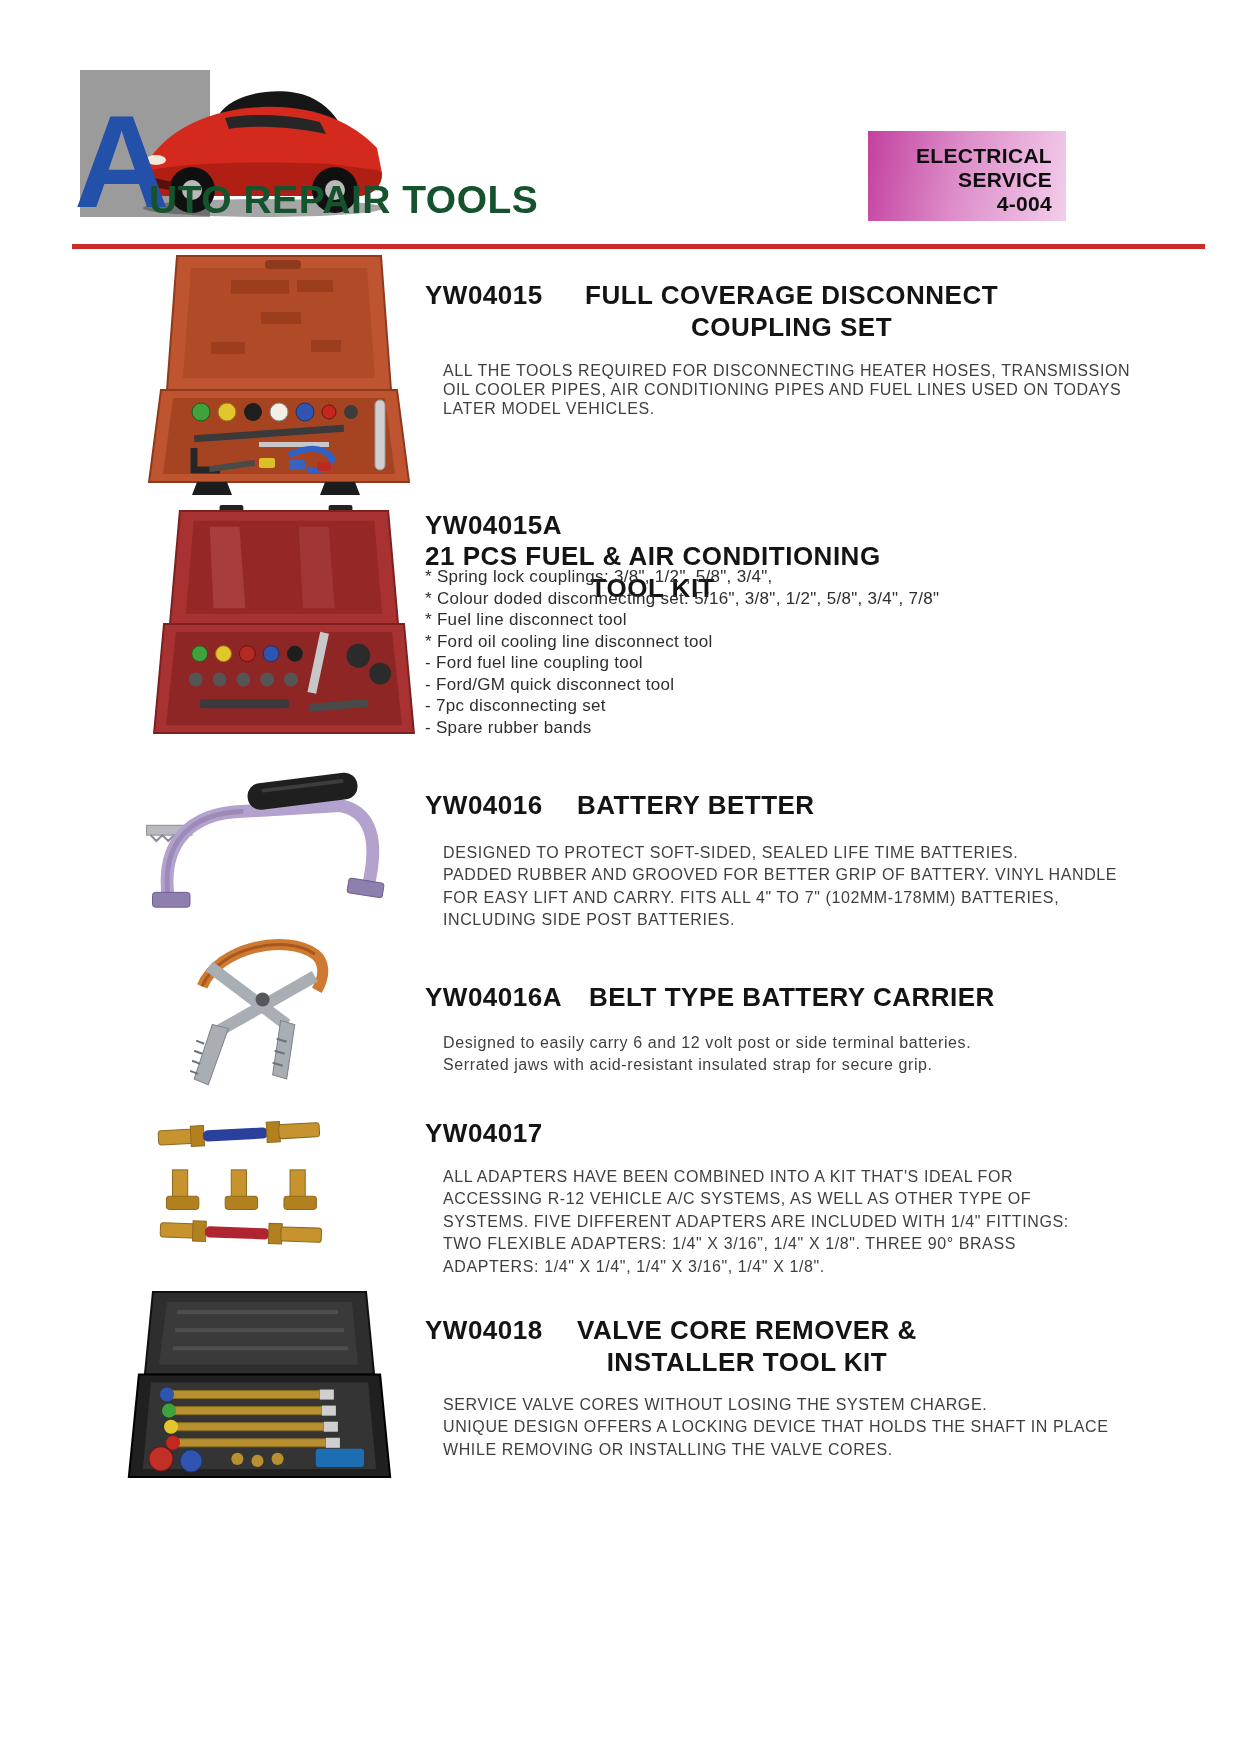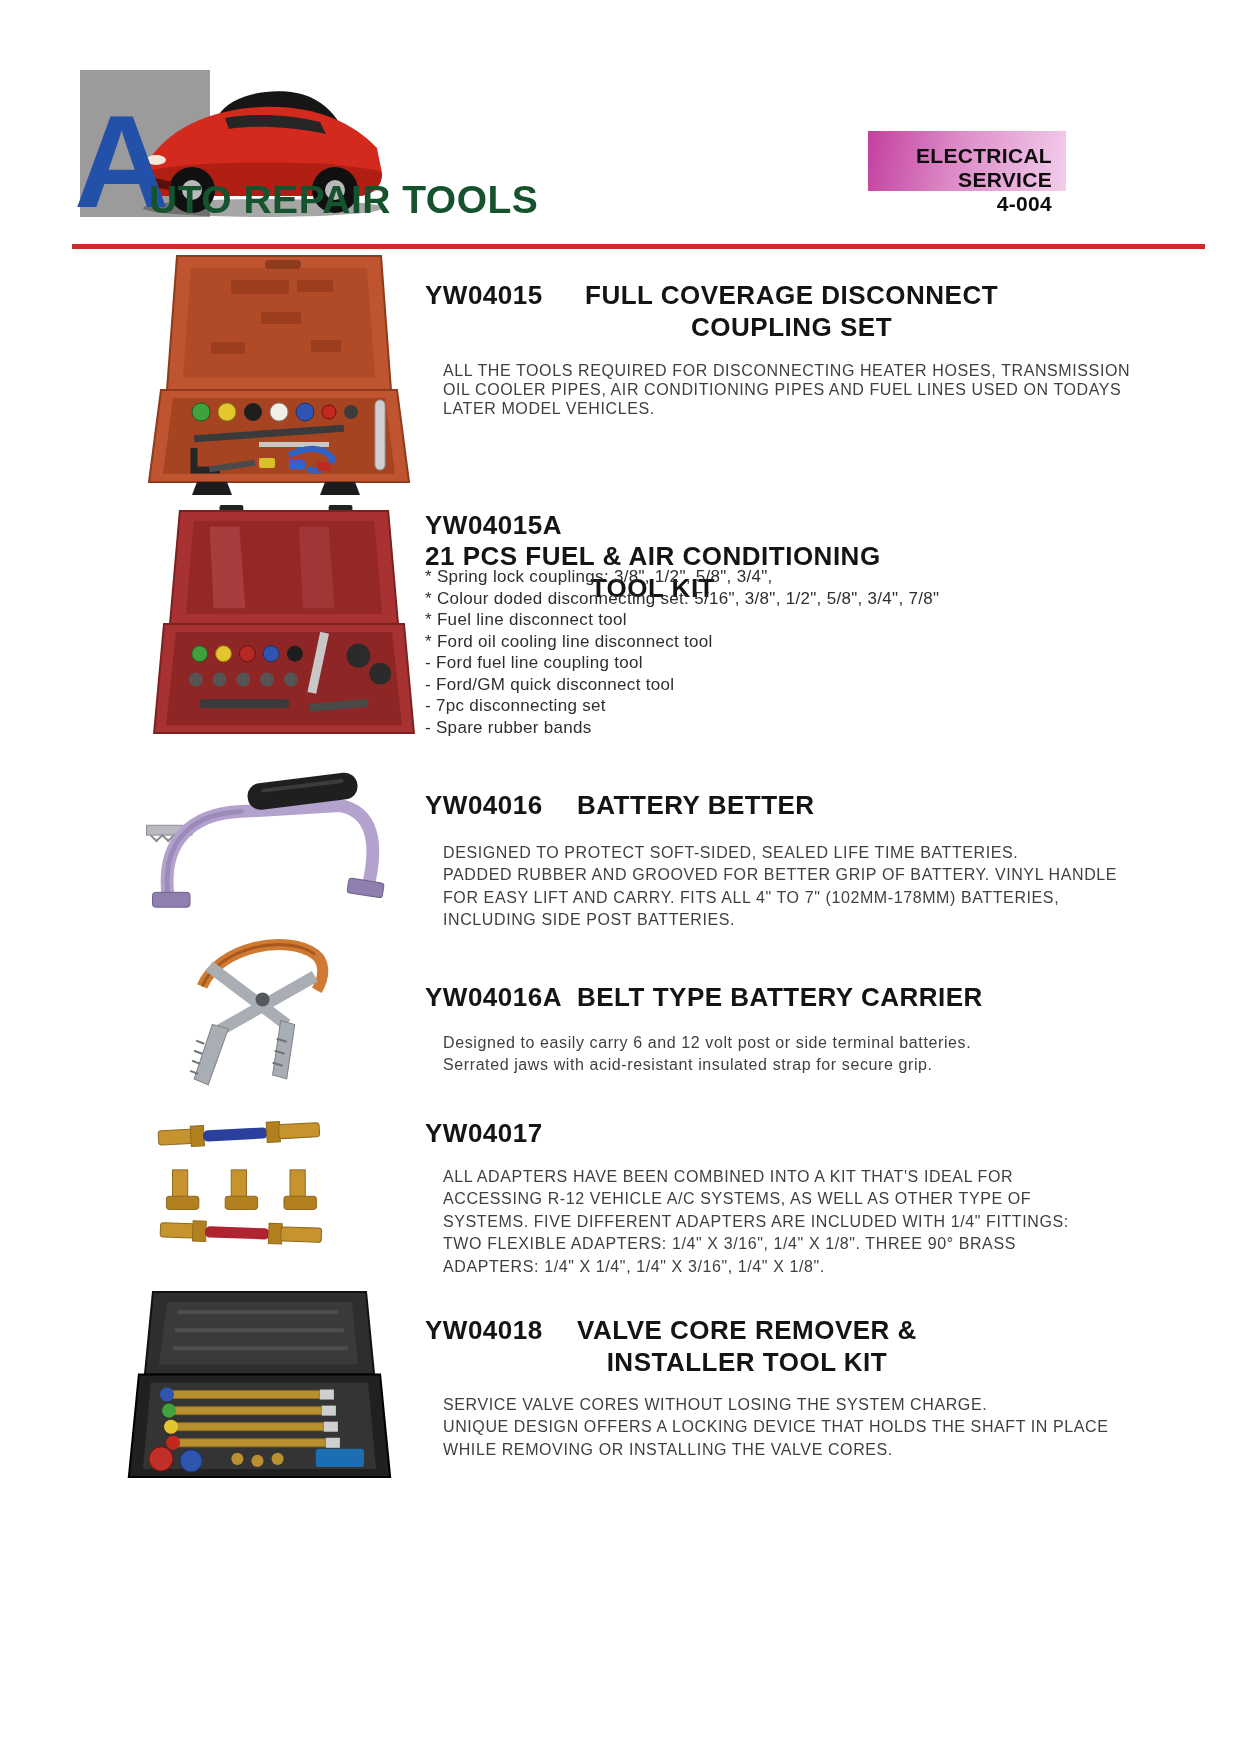--- a/index.html
+++ b/index.html
@@ -6,21 +6,21 @@
   #page{
     position:relative;width:1241px;height:1755px;margin:0 auto;background:#ffffff;
     font-family:"Liberation Sans","DejaVu Sans",sans-serif;overflow:hidden;
   }
   
   .gray-box{position:absolute;left:80px;top:70px;width:130px;height:147px;background:#9b9b9b;z-index:1;}
   .car-art{position:absolute;left:130px;top:76px;width:266px;height:144px;z-index:2;}
   .dropcap{position:absolute;left:74px;top:96px;font-size:132px;font-weight:bold;color:#2350a8;line-height:1;z-index:3;}
   .brandtext{position:absolute;left:149px;top:178px;font-size:39px;font-weight:bold;color:#14532d;letter-spacing:.5px;z-index:3;}
   .badge{
-    position:absolute;left:868px;top:131px;width:198px;height:60px;z-index:2;
+    position:absolute;left:868px;top:131px;width:198px;height:90px;z-index:2;
     background:linear-gradient(100deg,#c3409f 0%,#dd8cc8 45%,#f3cdeb 100%);
     color:#0d0d0d;font-weight:bold;font-size:21px;line-height:1.14;text-align:right;
     padding:13px 14px 0 0;box-sizing:border-box;letter-spacing:.3px;white-space:pre-line;
   }
   .rule{position:absolute;left:72px;top:244px;width:1133px;height:5px;background:#cc2b2b;}
   
   .pimg{position:absolute;}
   .pimg svg{width:100%;height:100%;display:block;}
   .ptitle{
     position:absolute;left:425px;margin:0;display:flex;align-items:flex-start;
@@ -188,21 +188,21 @@
         <path d="M38,58 C55,18 122,6 150,26" fill="none" stroke="#a8581c" stroke-width="3"></path>
         <path d="M45,38 L122,96" stroke="#a9aeb4" stroke-width="12"></path>
         <path d="M150,48 L55,102" stroke="#a9aeb4" stroke-width="12"></path>
         <circle cx="98" cy="71" r="7" fill="#55585c"></circle>
         <path d="M48,96 L64,100 L44,156 L30,150 Z" fill="#a9aeb4" stroke="#7e8288"></path>
         <path d="M32,112 l8,3 M30,122 l8,3 M28,132 l8,3 M26,142 l8,3" stroke="#6f7378" stroke-width="2"></path>
         <path d="M116,92 L130,96 L122,150 L108,146 Z" fill="#a9aeb4" stroke="#7e8288"></path>
         <path d="M112,110 l10,3 M110,122 l10,3 M108,134 l10,3" stroke="#6f7378" stroke-width="2"></path>
       </svg>
     </div>
-    <h2 class="ptitle" style="top:982px;">
+    <h2 class="ptitle" style="top:982px;gap:12px;">
       <span class="pcode">YW04016A</span>
       <span class="pname">BELT TYPE BATTERY CARRIER</span>
     </h2>
     <p class="pdesc" style="top:1016px;">Designed to easily carry 6 and 12 volt post or side terminal batteries.
 Serrated jaws with acid-resistant insulated strap for secure grip.</p>
   </section>
 
   <section>
     <div class="pimg" style="left:150px;top:1103px;width:198px;height:152px;" aria-label="Brass A/C swivel adapters with blue and red flexible hoses">
       <svg viewBox="0 0 195 150">

